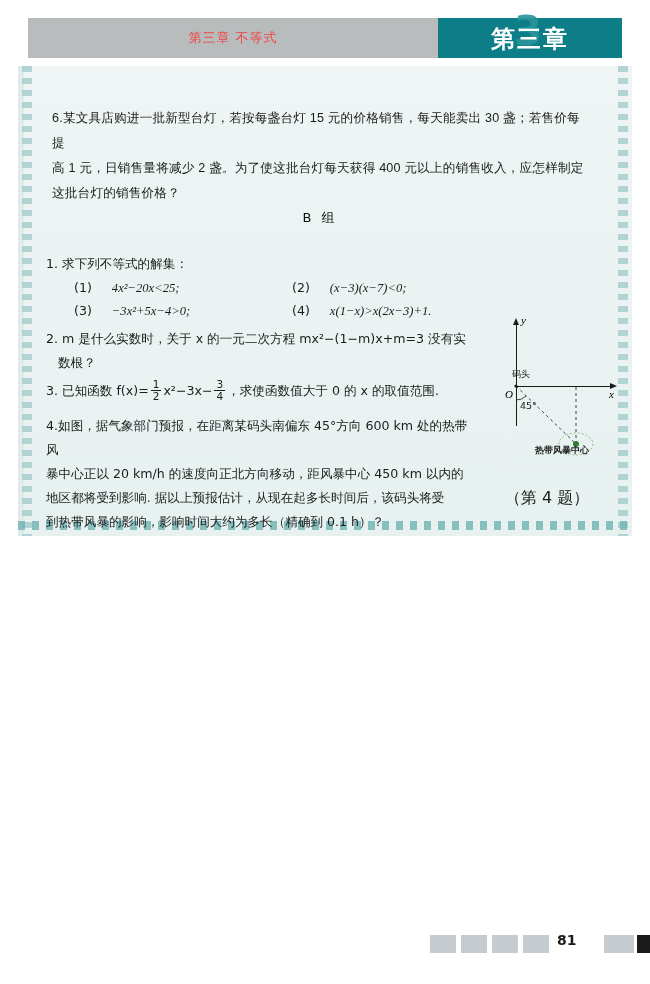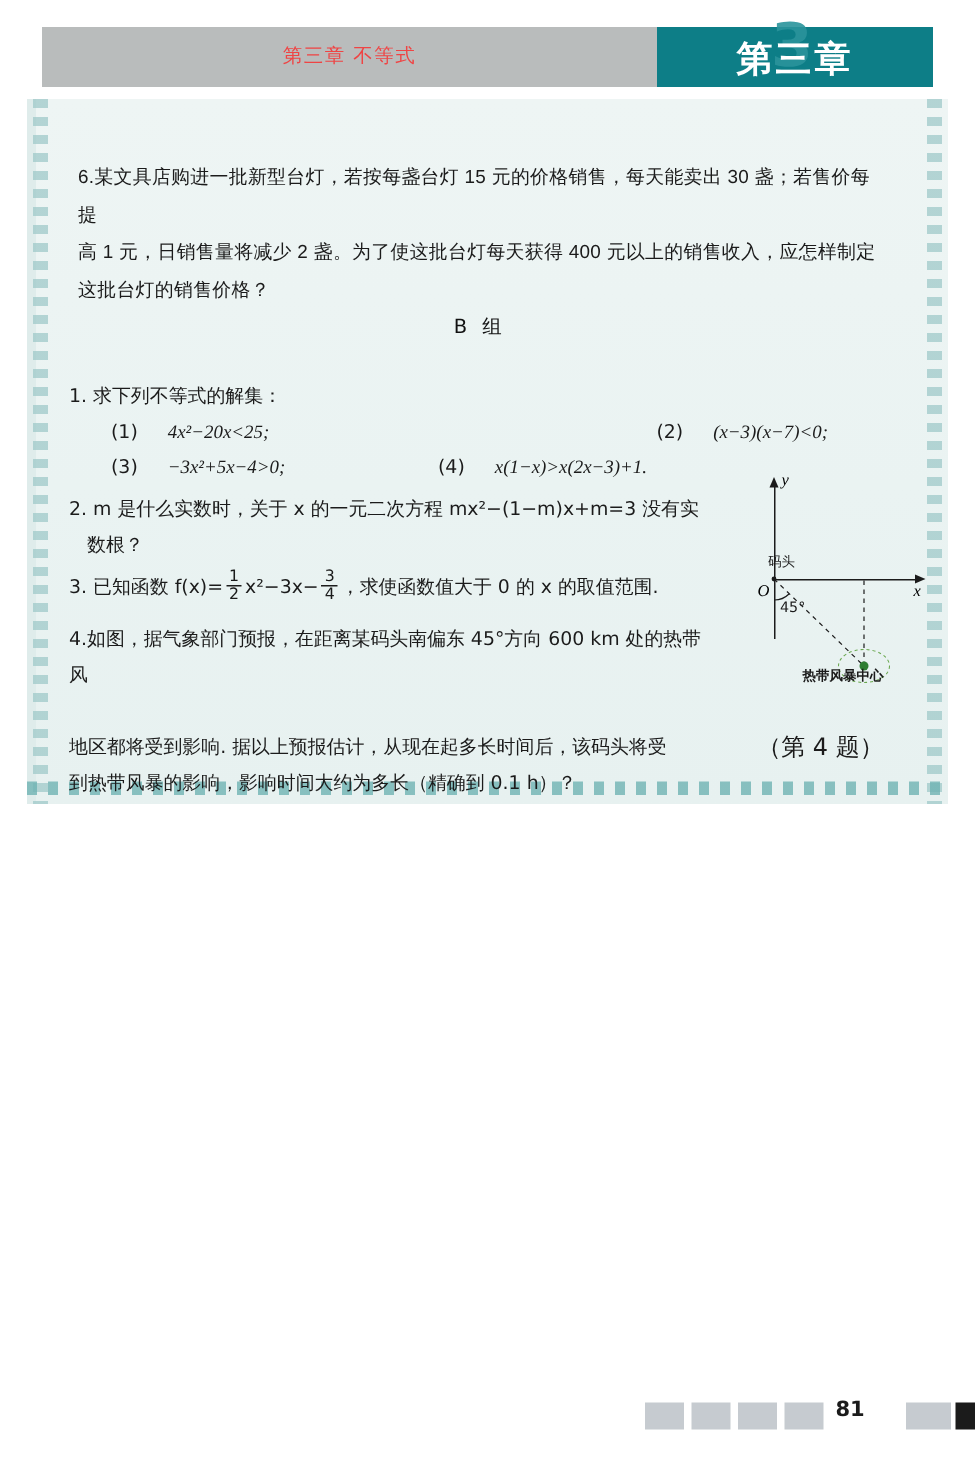--- a/index.html
+++ b/index.html
@@ -161,21 +161,21 @@
   
   .bitem {
     position: absolute;
     font-family: "DejaVu Sans", sans-serif;
     font-size: 12.6px;
     color: #1b1b1b;
     line-height: 24px;
   }
   #b1 { left: 6px; top: 168px; width: 540px; }
   #b1-sub1 { position: absolute; left: 34px; top: 192px; width: 230px; }
-  #b1-sub2 { position: absolute; left: 252px; top: 192px; width: 260px; text-align: right; }
+  #b1-sub2 { position: absolute; left: 252px; top: 192px; width: 260px; }
   #b1-sub3 { position: absolute; left: 34px; top: 215px; width: 230px; }
   #b1-sub4 { position: absolute; left: 252px; top: 215px; width: 280px; }
 
   #b2 { left: 6px; top: 243px; width: 430px; }
   #b2b { left: 18px; top: 267px; width: 430px; }
   #b3 { left: 6px; top: 295px; width: 430px; }
   #b4 { left: 6px; top: 330px; width: 430px; line-height: 24px; }
 
   .frac {
     display: inline-block;
@@ -333,21 +333,21 @@
     </div>
     <div class="bitem" id="b2b">数根？</div>
 
     <div class="bitem" id="b3">
       <span>3.</span>
       <span>已知函数 f(x)=</span><span class="frac"><span class="num">1</span><span class="den">2</span></span><span>x²−3x−</span><span class="frac"><span class="num">3</span><span class="den">4</span></span><span>，求使函数值大于 0 的 x 的取值范围.</span>
     </div>
 
     <div class="bitem" id="b4">
       <span>4.</span><span>如图，据气象部门预报，在距离某码头南偏东 45°方向 600 km 处的热带风</span><br>
-      <br>
+      <span>暴中心正以 20 km/h 的速度向正北方向移动，距风暴中心 450 km 以内的</span><br>
       <span>地区都将受到影响. 据以上预报估计，从现在起多长时间后，该码头将受</span><br>
       <span>到热带风暴的影响，影响时间大约为多长（精确到 0.1 h）？</span>
     </div>
 
     <div id="figure">
       <svg id="fig-svg" width="150" height="180">
 
         <line x1="44" y1="70" x2="104" y2="128" stroke="#1b1b1b" stroke-width="0.8" stroke-dasharray="3,3"></line>
 
         <line x1="104" y1="128" x2="104" y2="70" stroke="#1b1b1b" stroke-width="0.8" stroke-dasharray="3,3"></line>

